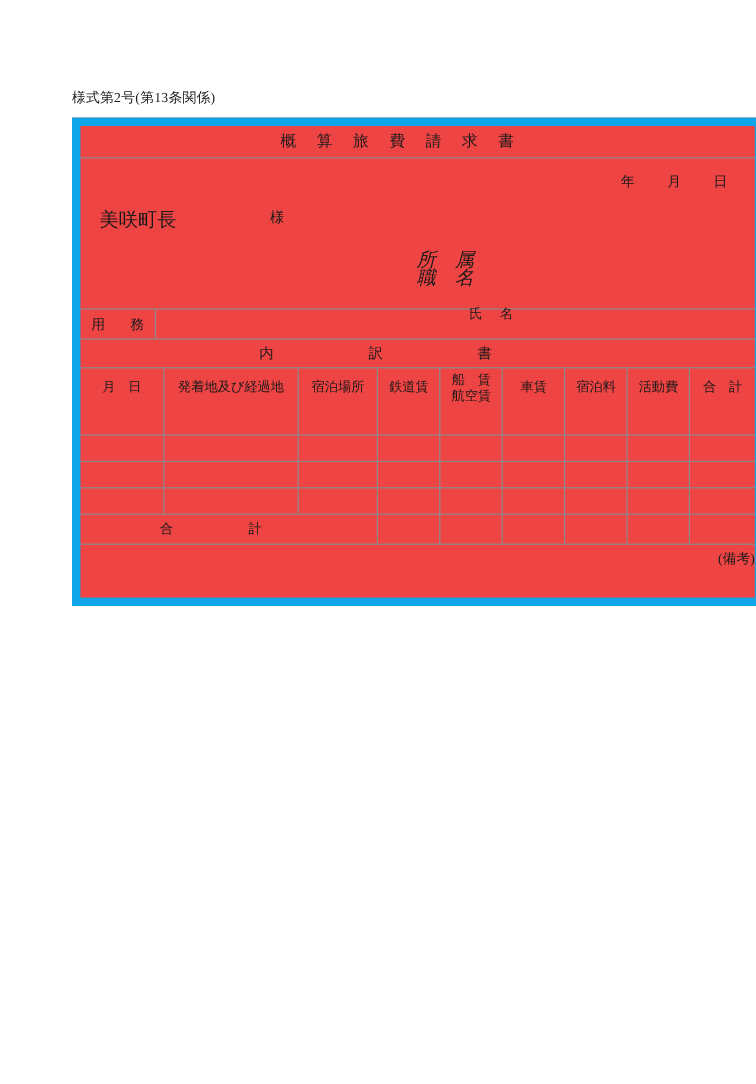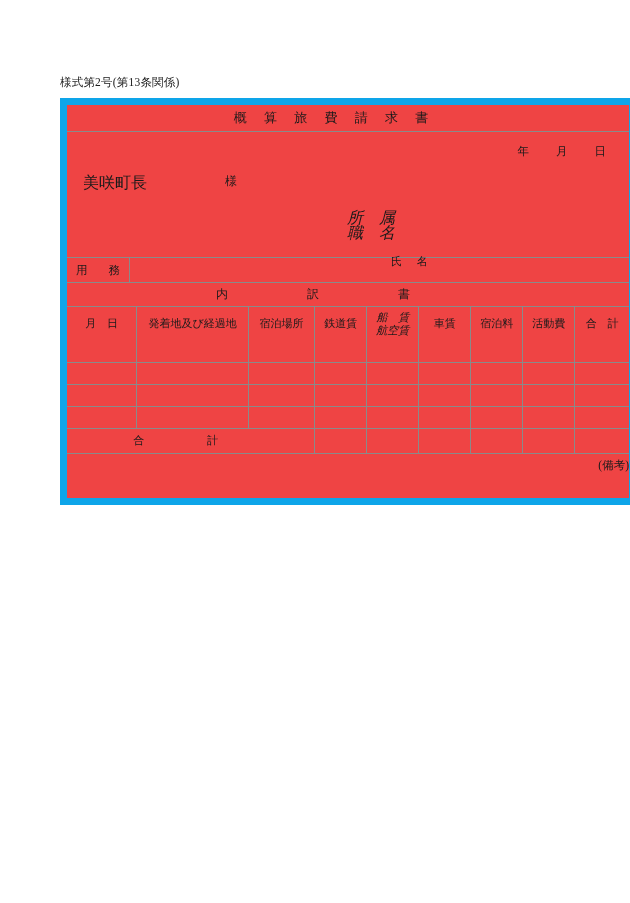--- a/index.html
+++ b/index.html
@@ -192,21 +192,21 @@
   }
   table.detail th:last-child,
   table.detail td:last-child { border-right: none; }
   table.detail tr:last-child th,
   table.detail tr:last-child td { border-bottom: none; }
 
   thead th { height: 33px; line-height: 13px; }
   tbody td.data { height: 22px; }
   tr.total-row td { height: 25px; }
 
-  .th-2line { line-height: 13px; font-style: italic; }
+  .th-2line { line-height: 13px; }
   .sp2 { letter-spacing: 4px; text-indent: 4px; }
   .sp-total { letter-spacing: 30px; text-indent: 30px; }
 
   
   .remarks {
     height: 44px;
     box-sizing: border-box;
     padding: 4px 0 0 5px;
     font-size: 11.5px;
   }

